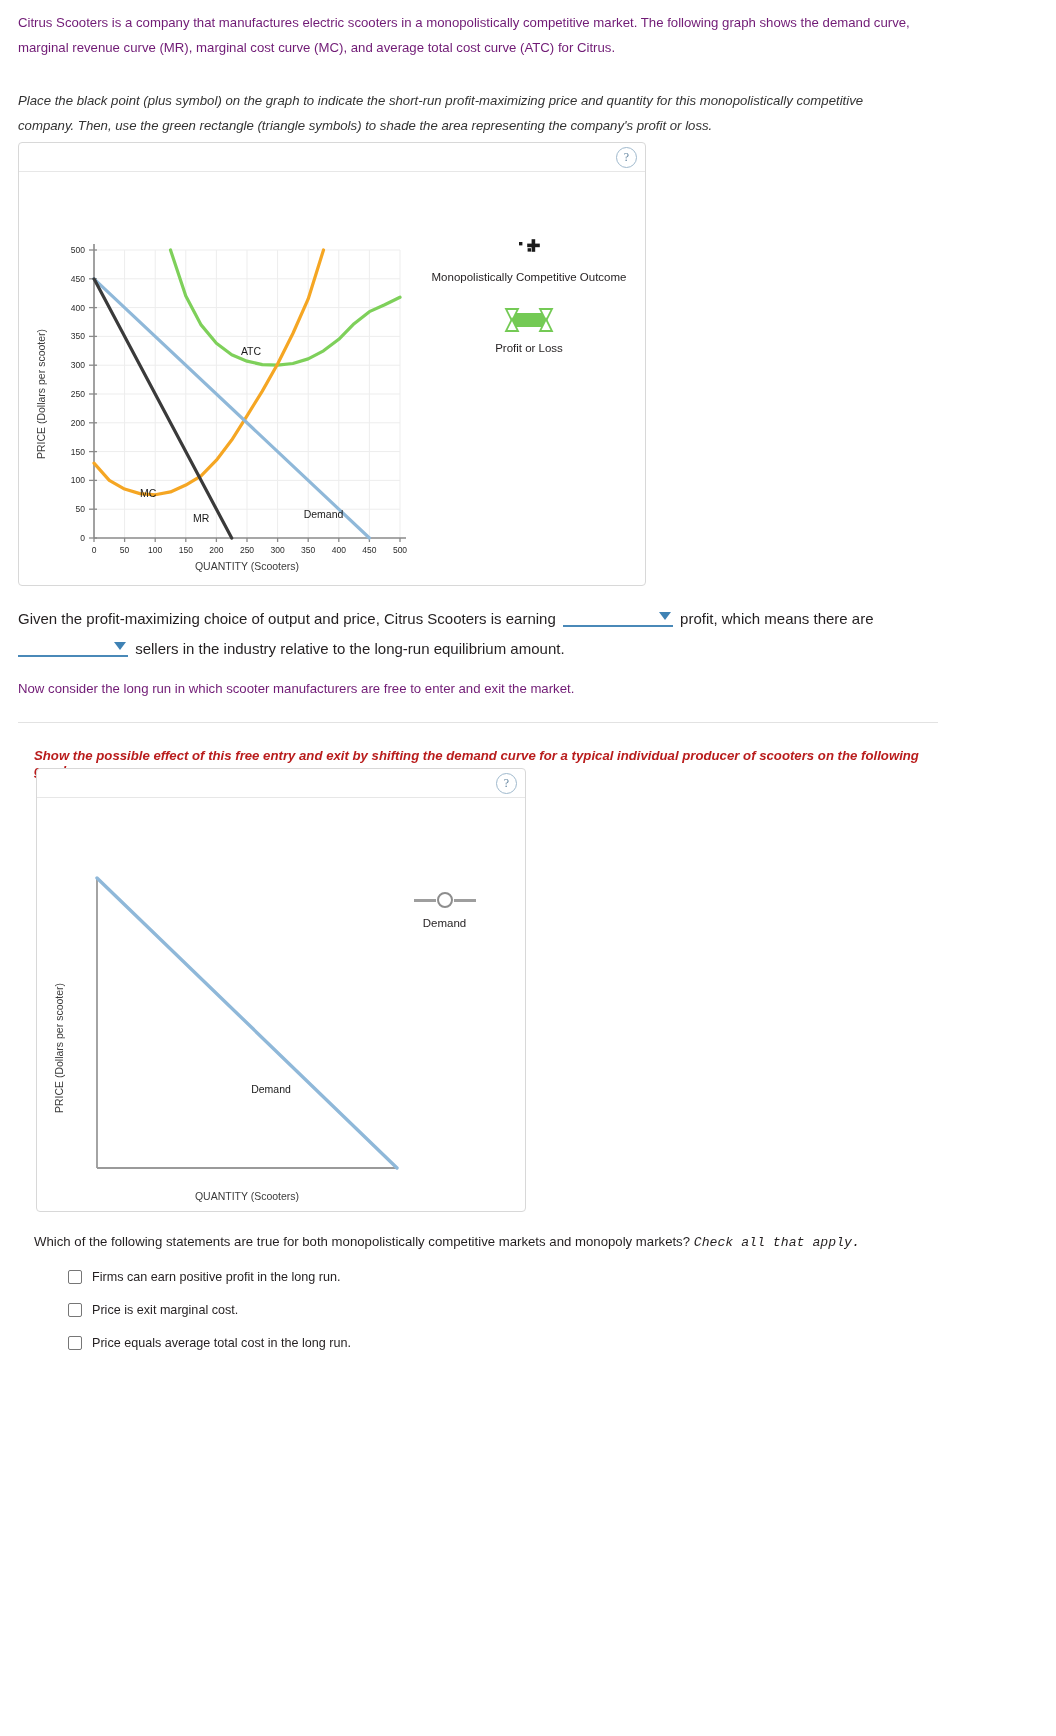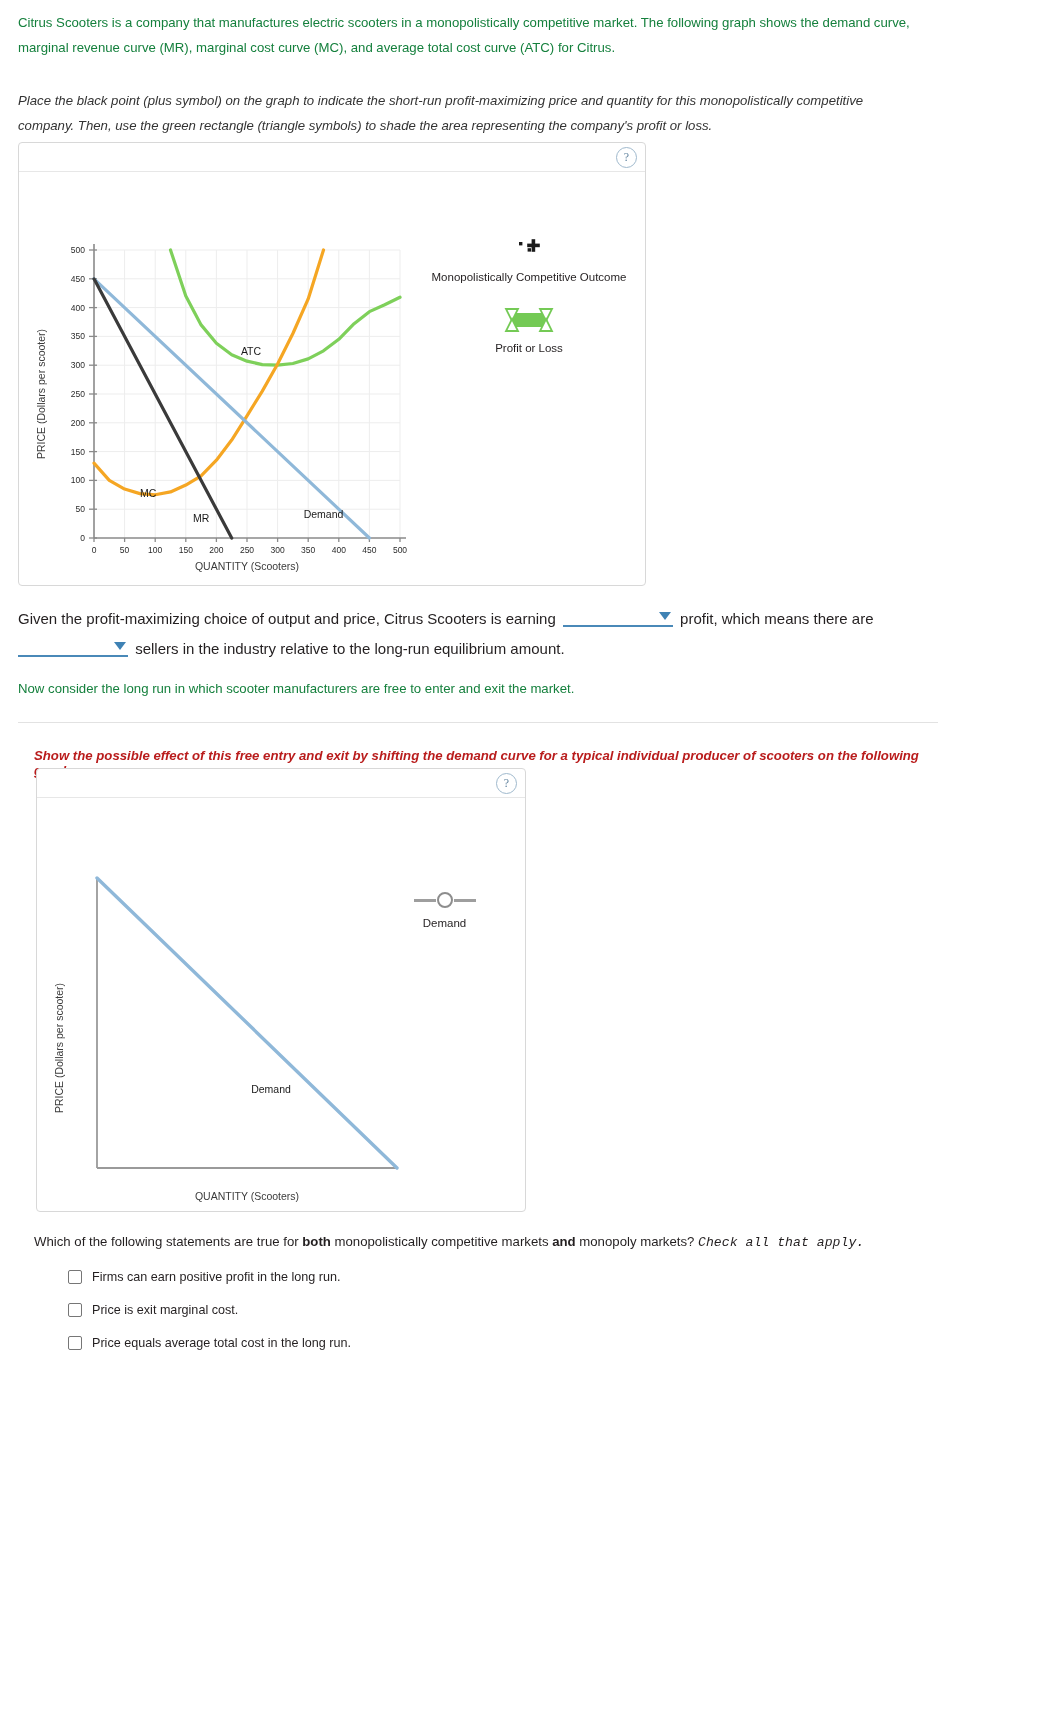--- a/index.html
+++ b/index.html
@@ -18,21 +18,21 @@
   .page {
     width: 1056px;
     position: relative;
     padding: 0;
   }
 
   
   .prose {
     font-size: 13.2px;
     line-height: 1.9;
-    color: #15803d;
+    color: #701a75;
     margin: 0;
   }
   .intro {
     position: absolute;
     left: 18px;
     top: 10px;
     width: 900px;
   }
   .instruction {
     position: absolute;
@@ -204,21 +204,21 @@
   
   .final-q {
     position: absolute;
     left: 34px;
     top: 1234px;
     width: 940px;
     font-size: 13.2px;
     color: #231f20;
   }
   .final-q .ital { font-style: italic; font-family: Liberation Mono, monospace; }
-  .final-q b { font-weight: bold; }
+  .final-q b { font-weight: normal; }
 
   .checklist {
     position: absolute;
     left: 68px;
     top: 1270px;
     width: 800px;
   }
   .check-row {
     display: flex;
     align-items: flex-start;

